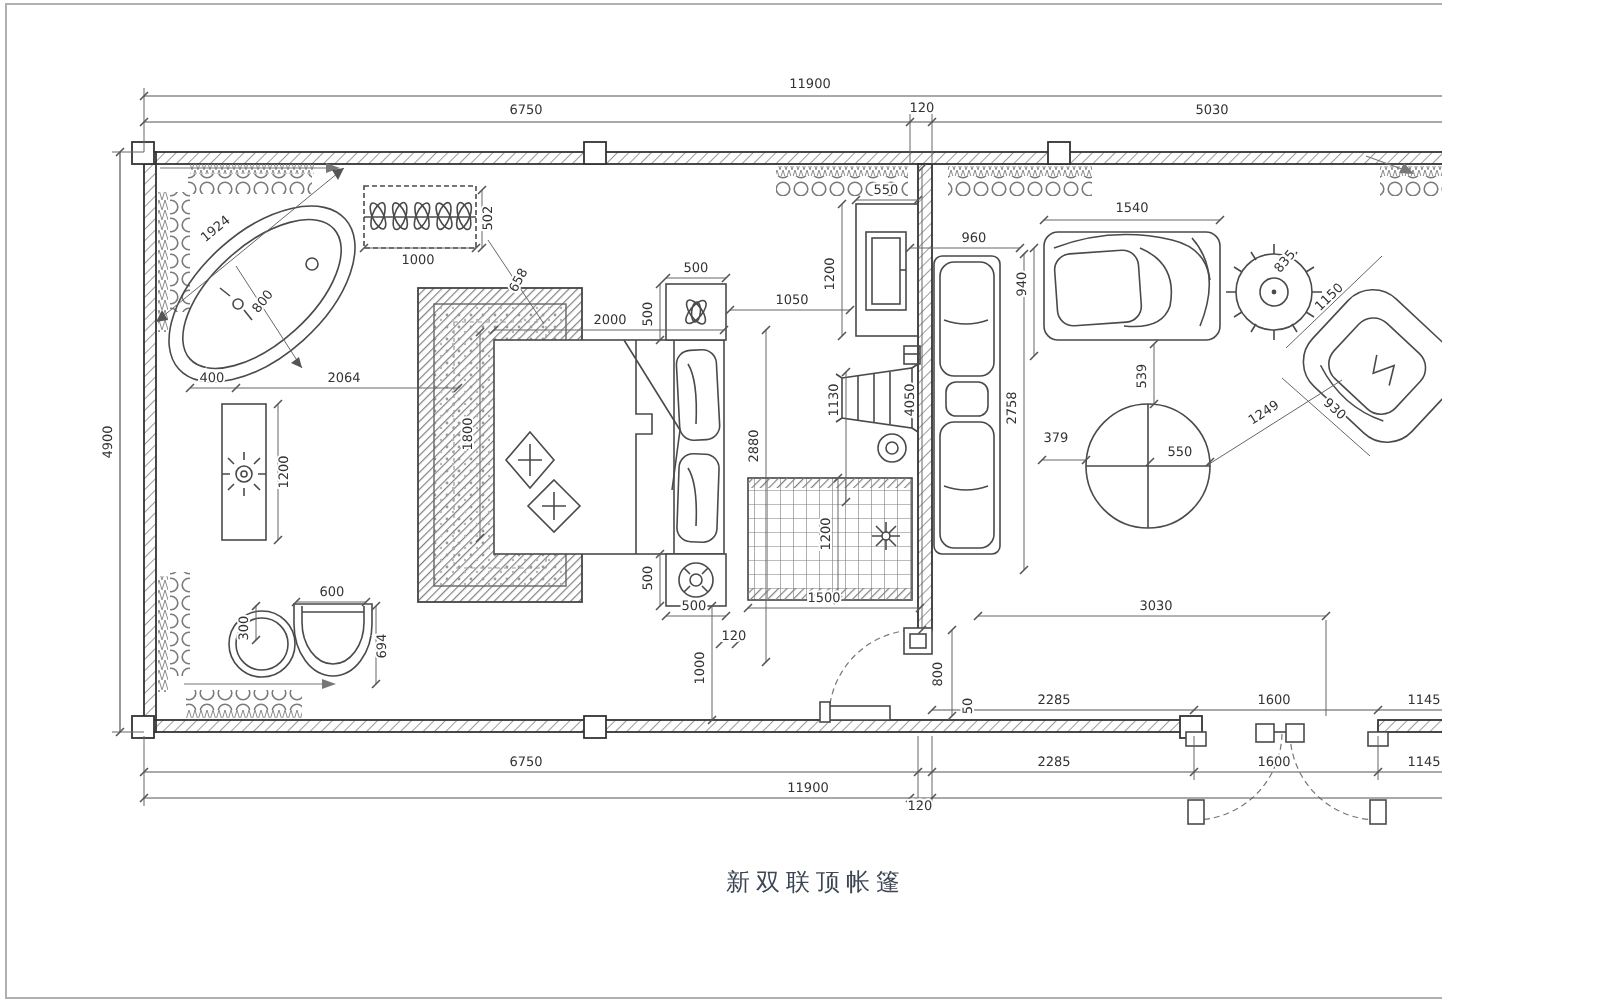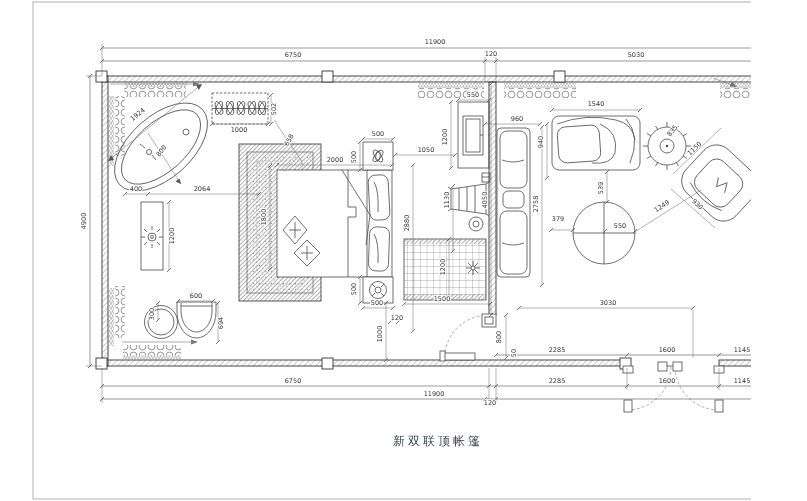--- a/index.html
+++ b/index.html
@@ -1,17 +1,17 @@
 <!DOCTYPE html>
 <html><head>
 <meta charset="utf-8">
 <style>
   html,body{margin:0;padding:0;background:#fff;}
   .stage{position:relative;width:721px;height:501px;background:#fff;overflow:hidden;
-         font-family:"DejaVu Sans",sans-serif;margin-left:30px;}
+         font-family:"DejaVu Sans",sans-serif;}
   svg{position:absolute;left:0;top:0;}
   text.dim{font-family:"DejaVu Sans",sans-serif;font-size:6.5px;fill:#333;
            text-anchor:middle;paint-order:stroke;stroke:#fff;stroke-width:2px;}
   text.plan-title{font-family:"DejaVu Serif","Liberation Serif",serif;font-size:12px;
            letter-spacing:3px;fill:#3d4654;text-anchor:middle;}
   .fur{fill:none;stroke:#4a4a4a;stroke-width:0.8;}
   .furw{fill:#fff;stroke:#4a4a4a;stroke-width:0.8;}
   .thin{fill:none;stroke:#777;stroke-width:0.6;}
   .dimline{fill:none;stroke:#555;stroke-width:0.6;}
   .dimline2{fill:none;stroke:#666;stroke-width:0.5;}

